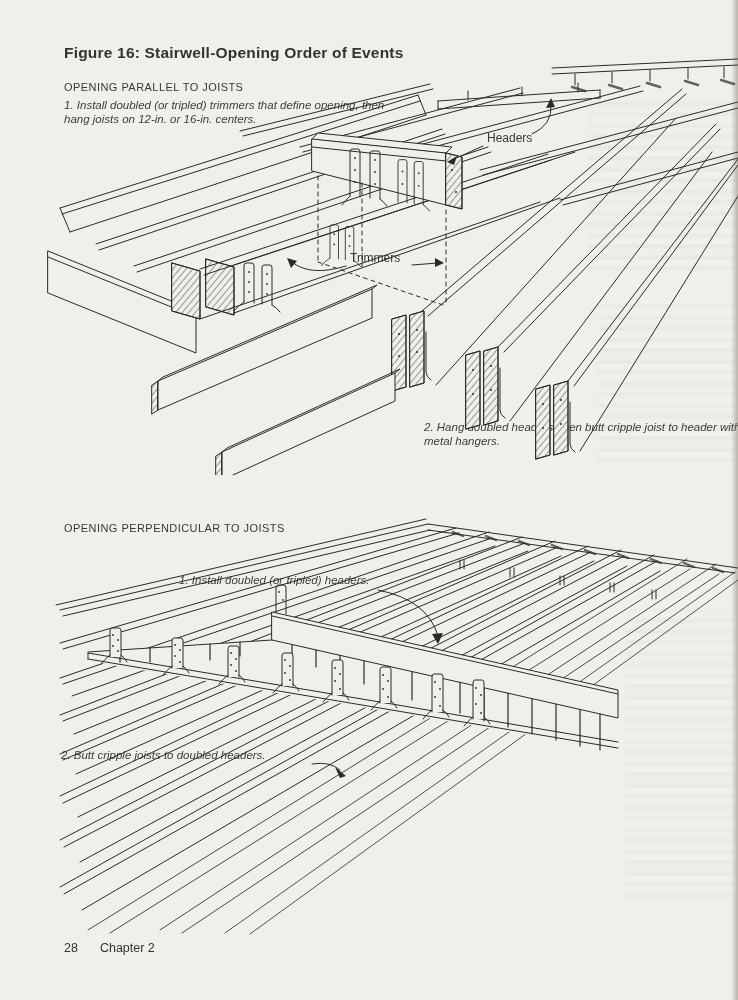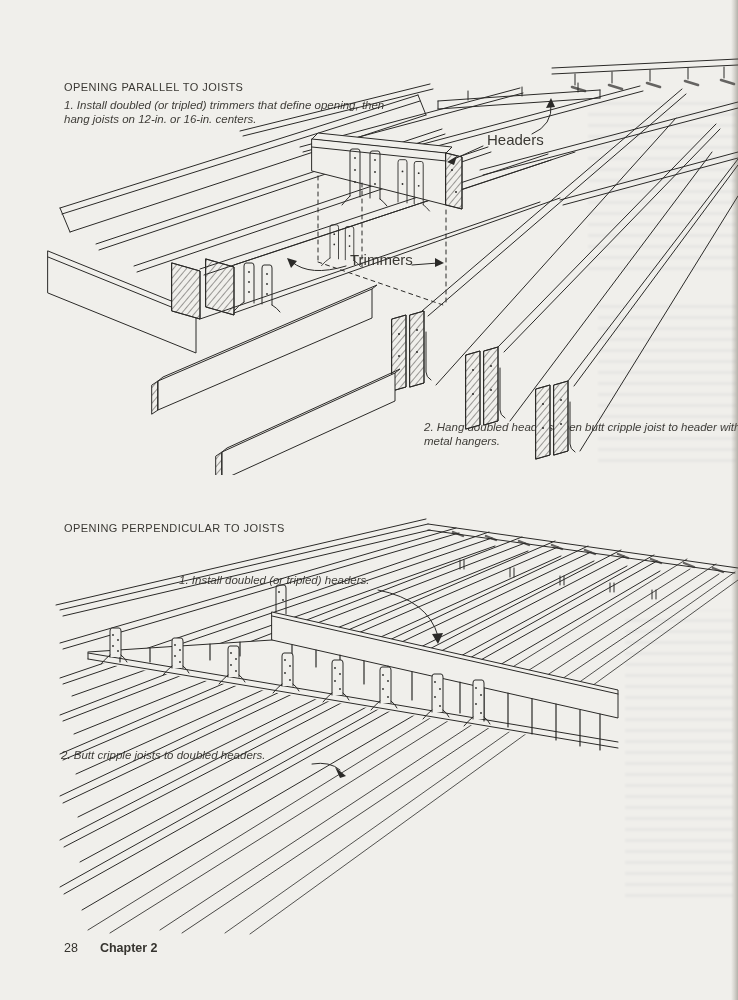--- a/index.html
+++ b/index.html
@@ -11,44 +11,45 @@
   .abs{position:absolute;}
   .figure-title{left:64px;top:44px;font-size:15.5px;font-weight:700;letter-spacing:.2px;color:#35332e;}
   .sec-head{font-size:11px;font-weight:400;letter-spacing:.45px;color:#3a3833;}
   .sec-head.s1{left:64px;top:81px;}
   .sec-head.s2{left:64px;top:522px;}
   .step{font-size:11.5px;font-style:italic;line-height:13.5px;color:#3f3d38;}
   .step.p1{left:64px;top:99px;width:322px;}
   .step.p2{left:424px;top:421px;width:318px;}
   .step.q1{left:179px;top:574px;width:300px;}
   .step.q2{left:61px;top:749px;width:300px;}
-  .dlabel{font-size:15px;color:#3a3833;}
+  .dlabel{font-size:12px;color:#3a3833;}
   .lbl-headers{left:487px;top:131px;}
   .lbl-trimmers{left:350px;top:251px;}
   .footer{left:64px;top:941px;font-size:12.5px;color:#35332e;}
   .footer .pn{font-weight:400;}
-  .footer .ch{margin-left:22px;font-weight:700;margin-top:16px;}
+  .footer .ch{margin-left:22px;font-weight:400;margin-top:16px;}
   svg.diagram{position:absolute;left:0;}
   .d1{top:55px;}
   .d2{top:518px;}
   
   .bleed{position:absolute;opacity:.05;filter:blur(1px);
     background:repeating-linear-gradient(0deg,transparent 0 3px,#44506a 3px 6px,transparent 6px 11px);}
   .b1{left:588px;top:98px;width:148px;height:175px;}
   .b2{left:598px;top:300px;width:138px;height:165px;}
   .b3{left:625px;top:610px;width:108px;height:290px;}
   
   .page-edge{position:absolute;right:0;top:0;width:7px;height:100%;
     background:linear-gradient(90deg,rgba(0,0,0,0) 0%,rgba(110,104,92,.18) 45%,rgba(82,76,64,.38) 100%);}
 </style>
 </head>
 <body>
 
 <div class="page">
 
+  <div class="abs figure-title">Figure 16: Stairwell-Opening Order of Events</div>
   <div class="abs sec-head s1">OPENING PARALLEL TO JOISTS</div>
   <div class="abs step p1">1. Install doubled (or tripled) trimmers that define opening, then hang joists on 12-in. or 16-in. centers.</div>
   <div class="abs dlabel lbl-headers">Headers</div>
   <div class="abs dlabel lbl-trimmers">Trimmers</div>
   <div class="abs step p2">2. Hang doubled headers, then butt cripple joist to header with metal hangers.</div>
   <div class="abs sec-head s2">OPENING PERPENDICULAR TO JOISTS</div>
   <div class="abs step q1">1. Install doubled (or tripled) headers.</div>
   <div class="abs step q2">2. Butt cripple joists to doubled headers.</div>
 
   <svg class="diagram d1" width="738" height="420" viewBox="0 55 738 420">

